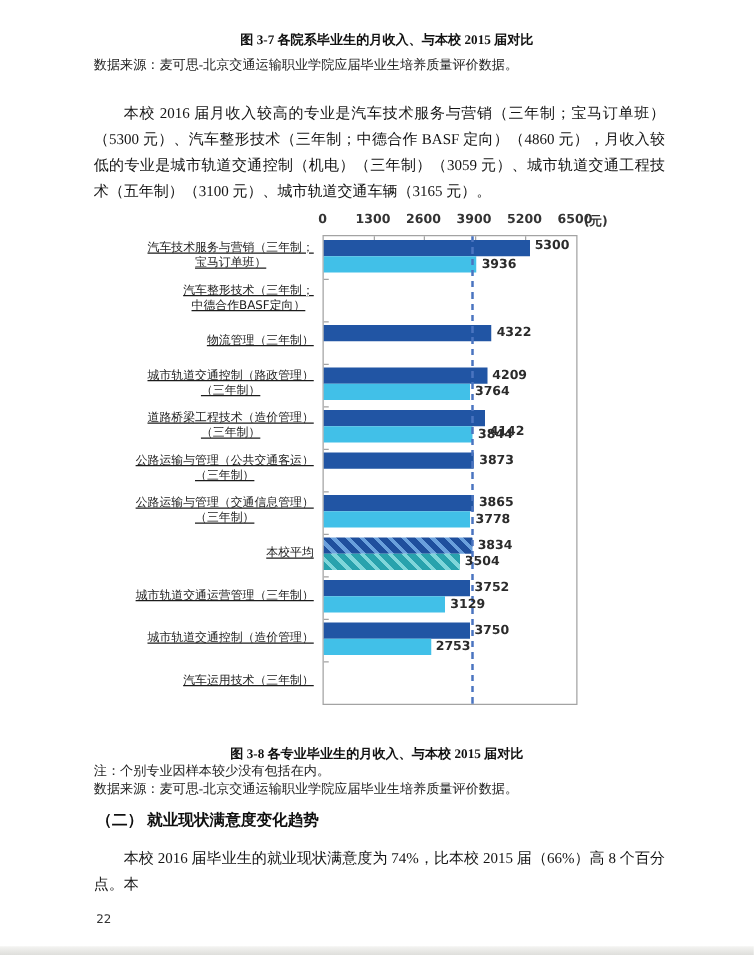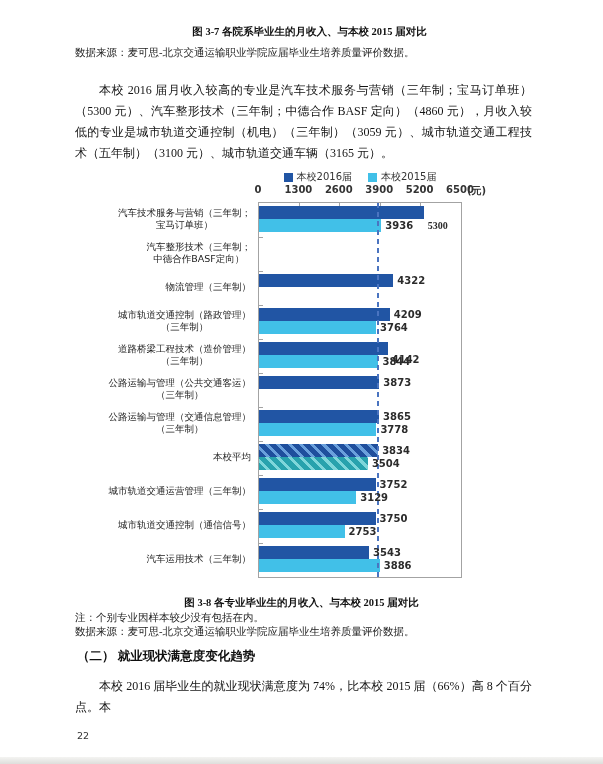--- a/index.html
+++ b/index.html
@@ -77,21 +77,21 @@
     position:absolute;top:0;font-size:10px;font-weight:600;color:#333;white-space:nowrap;
   }
   .chart-body{display:flex;margin-top:3px;}
   .labels{width:183px;}
   .label-cell{
     height:34px;display:flex;align-items:center;justify-content:flex-end;
     padding-right:7px;box-sizing:border-box;
   }
   .label-cell span{
     font-size:9.5px;line-height:12.5px;color:#1c1c1c;
-    white-space:pre-line;text-align:center;
+    white-space:pre-line;text-align:center;text-decoration:underline;
   }
   .plot{
     position:relative;width:202px;height:374px;
     border:1px solid #a3a3a3;box-sizing:content-box;
     overflow:visible;
   }
   .prow{position:absolute;left:0;width:100%;height:34px;}
   .bar{position:absolute;left:0;height:13px;z-index:1;}
   .b16{background:#2155a4;}
   .b15{background:#41c0e8;}
@@ -111,30 +111,20 @@
 </head>
 <body>
 
 <div class="page">
 
   <div class="fig-caption cap37">图 3-7  各院系毕业生的月收入、与本校 2015 届对比</div>
   <div class="source src1">数据来源：麦可思-北京交通运输职业学院应届毕业生培养质量评价数据。</div>
   <p class="para para1">本校 2016 届月收入较高的专业是汽车技术服务与营销（三年制；宝马订单班）（5300 元）、汽车整形技术（三年制；中德合作 BASF 定向）（4860 元），月收入较低的专业是城市轨道交通控制（机电）（三年制）（3059 元）、城市轨道交通工程技术（五年制）（3100 元）、城市轨道交通车辆（3165 元）。</p>
 
   <div class="chart">
-    <div class="legend">
-      <span class="legend-item">
-        <span class="swatch s2016"></span>
-        <span>本校2016届</span>
-      </span>
-      <span class="legend-item">
-        <span class="swatch s2015"></span>
-        <span>本校2015届</span>
-      </span>
-    </div>
     <div class="axis" id="axis">
         <span class="tick-label" style="left: 0px;">0</span>
         <span class="tick-label" style="left: 40.4px;">1300</span>
         <span class="tick-label" style="left: 80.8px;">2600</span>
         <span class="tick-label" style="left: 121.2px;">3900</span>
         <span class="tick-label" style="left: 161.6px;">5200</span>
         <span class="tick-label" style="left: 202px;">6500</span>
         <span class="axis-unit" style="left: 209px;">(元)</span>
       </div>
     <div class="chart-body">
@@ -166,35 +156,35 @@
             <span>公路运输与管理（交通信息管理）
 （三年制）</span>
           </div>
           <div class="label-cell">
             <span>本校平均</span>
           </div>
           <div class="label-cell">
             <span>城市轨道交通运营管理（三年制）</span>
           </div>
           <div class="label-cell">
-            <span>城市轨道交通控制（通信信号）</span>
+            <span>城市轨道交通控制（造价管理）</span>
           </div>
           <div class="label-cell">
             <span>汽车运用技术（三年制）</span>
           </div>
         </div>
       <div class="plot" id="plot">
         <div class="refline" id="refline" style="left: 118.149px;"></div>
       <i class="tick-top" style="left: 39.9px;"></i>
           <i class="tick-top" style="left: 80.3px;"></i>
           <i class="tick-top" style="left: 120.7px;"></i>
           <i class="tick-top" style="left: 161.1px;"></i>
           <div class="prow" style="top: 0px;">
             <div class="bar b16" style="top: 3px; width: 164.708px; height: 13px;"></div>
-            <span class="val" style="left: 168.708px; top: 16px; font-family: Liberation Serif, serif;">5300</span>
+            <span class="val" style="left: 168.708px; top: 1px;">5300</span>
             <div class="bar b15" style="top: 16px; width: 122.319px; height: 13px;"></div>
             <span class="val" style="left: 126.319px; top: 16px;">3936</span>
           </div>
           <i class="tick-left" style="top: 34px;"></i>
           <div class="prow" style="top: 68px; text-align: right;">
             <div class="bar b16" style="top: 3px; width: 134.314px; height: 13px;"></div>
             <span class="val" style="left: 138.314px; top: 3px;">4322</span>
           </div>
           <i class="tick-left" style="top: 68px;"></i>
           <div class="prow" style="top: 102px;">
@@ -237,26 +227,20 @@
             <span class="val" style="left: 101.24px; top: 16px;">3129</span>
           </div>
           <i class="tick-left" style="top: 272px;"></i>
           <div class="prow" style="top: 306px;">
             <div class="bar b16" style="top: 3px; width: 116.538px; height: 13px;"></div>
             <span class="val" style="left: 120.538px; top: 3px;">3750</span>
             <div class="bar b15" style="top: 16px; width: 85.5548px; height: 13px;"></div>
             <span class="val" style="left: 89.5548px; top: 16px;">2753</span>
           </div>
           <i class="tick-left" style="top: 306px;"></i>
-          <div class="prow" style="top: 340px;">
-            <div class="bar b16" style="top: 3px; width: 110.106px; height: 13px;"></div>
-            <span class="val" style="left: 114.106px; top: 3px;">3543</span>
-            <div class="bar b15" style="top: 16px; width: 120.765px; height: 13px;"></div>
-            <span class="val" style="left: 124.765px; top: 16px;">3886</span>
-          </div>
           <i class="tick-left" style="top: 340px;"></i>
         </div>
     </div>
   </div>
 
   <div class="fig-caption cap38">图 3-8  各专业毕业生的月收入、与本校 2015 届对比</div>
   <div class="source note1">注：个别专业因样本较少没有包括在内。</div>
   <div class="source src2">数据来源：麦可思-北京交通运输职业学院应届毕业生培养质量评价数据。</div>
   <div class="heading2">（二） 就业现状满意度变化趋势</div>
   <p class="para para2">本校 2016 届毕业生的就业现状满意度为 74%，比本校 2015 届（66%）高 8 个百分点。本</p>

